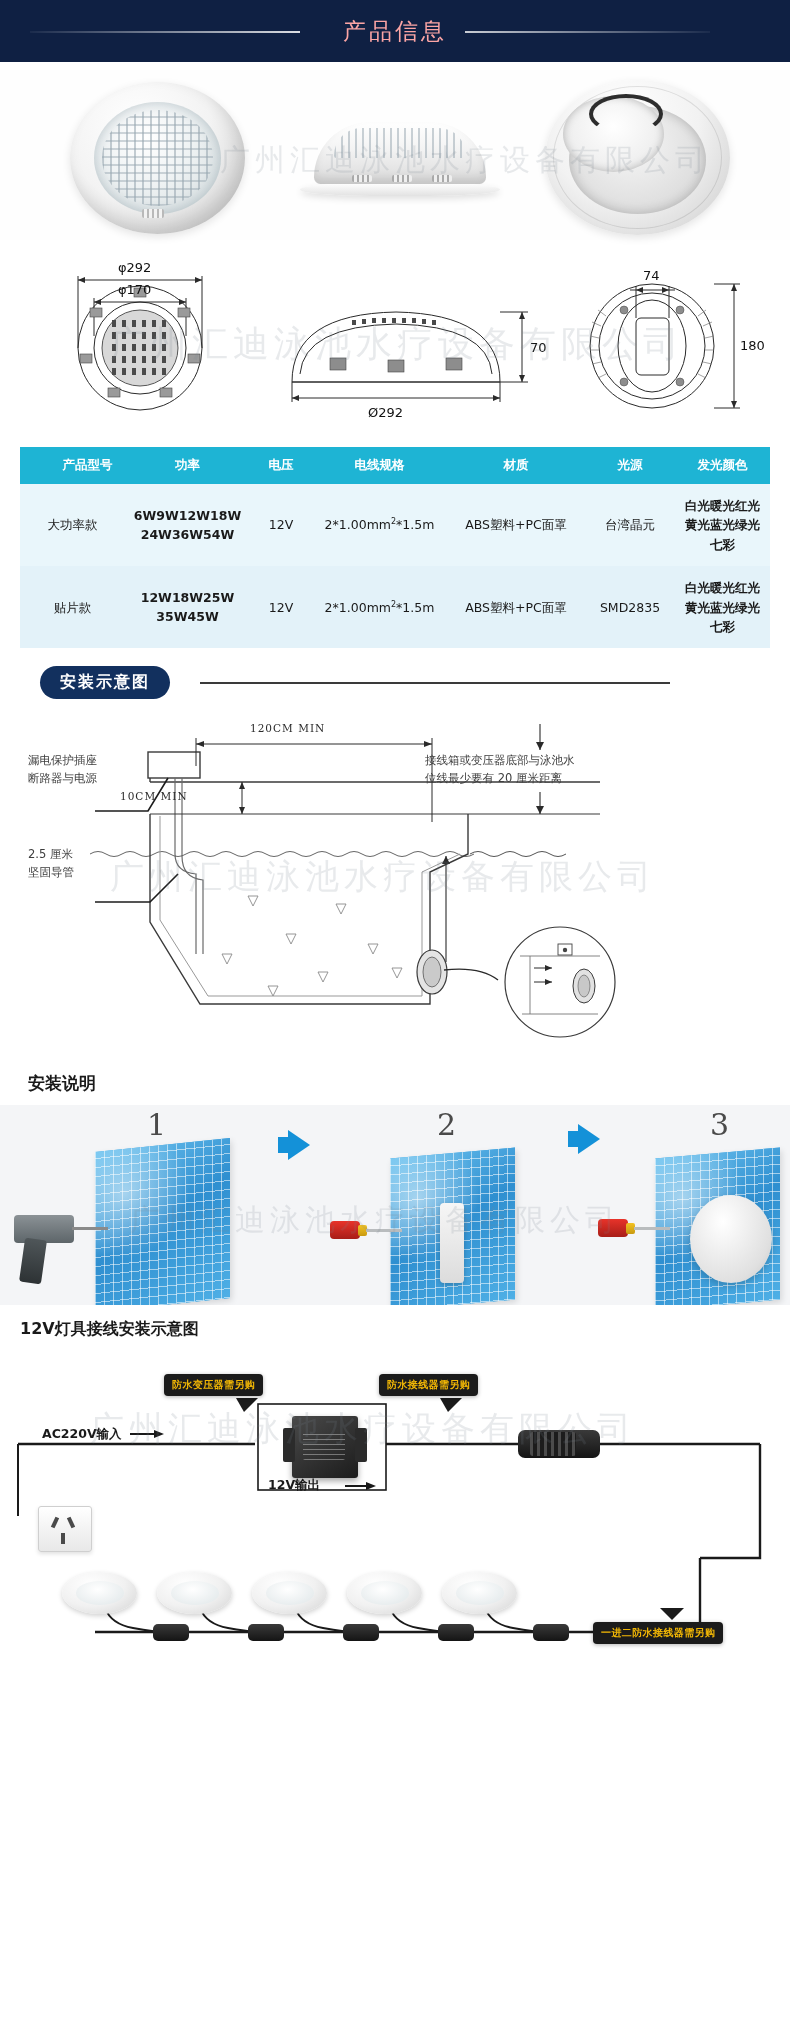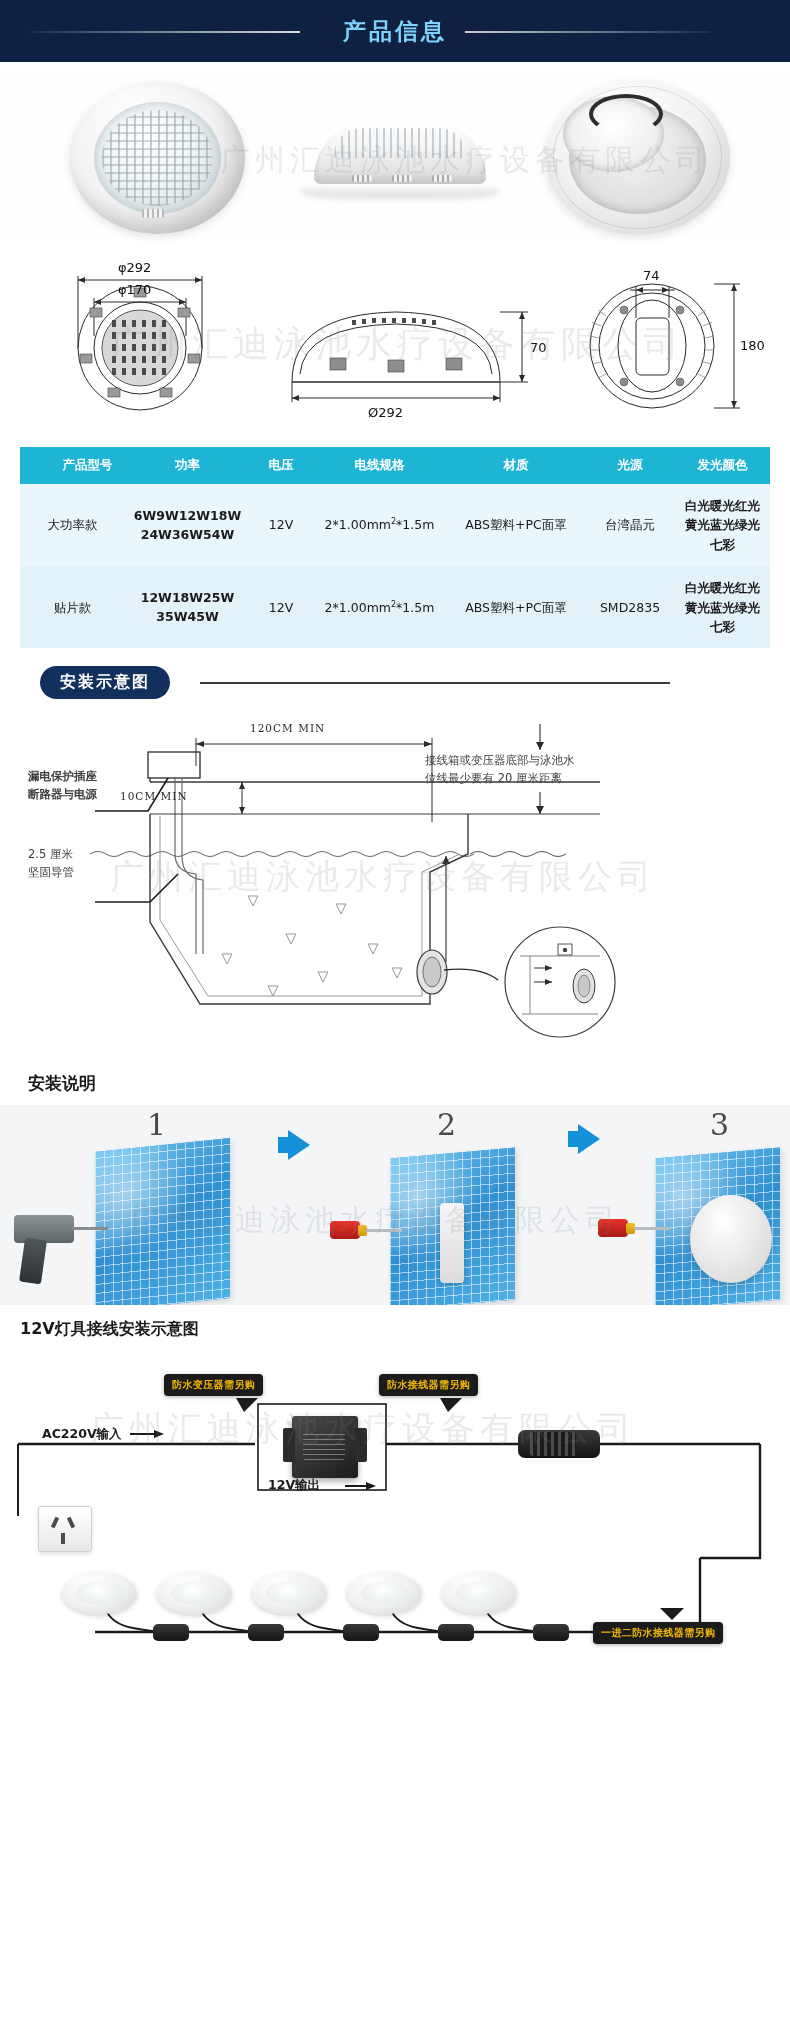--- a/index.html
+++ b/index.html
@@ -29,23 +29,23 @@
     background: linear-gradient(90deg, rgba(255,255,255,0.05), rgba(255,255,255,0.85));
   }
   .banner-line.left { left: 30px; width: 270px; }
   .banner-line.right {
     left: 438px; width: 272px;
     background: linear-gradient(90deg, rgba(255,255,255,0.85), rgba(255,255,255,0.05));
   }
   .banner-title {
     position: relative;
     z-index: 3;
-    color: #7dd3fc;
+    color: #fca5a5;
     font-size: 23px;
-    font-weight: bold;
+    font-weight: normal;
     letter-spacing: 3px;
     padding: 0 18px;
     background: #0f2043;
     font-family: "DejaVu Sans", sans-serif;
   }
 
   
   .photo-row {
     position: relative;
     width: 790px;
@@ -703,21 +703,21 @@
 
     <path d="M446,152 L446,228 L446,258" fill="none" stroke="#2a2a2a" stroke-width="1.1"></path>
     <g fill="#2a2a2a">
         <polygon points="446,152 442,160 450,160"></polygon>
       </g>
 
     <path d="M95,107 L148,107 L168,74" fill="none" stroke="#1c1c1c" stroke-width="1.6"></path>
     <path d="M95,198 L150,198 L178,170" fill="none" stroke="#1c1c1c" stroke-width="1.6"></path>
   </svg>
 
-  <div class="diag-text" style="left:28px; top:64px;font-weight:bold;">
+  <div class="diag-text" style="left:28px; top:48px;">
     <span>漏电保护插座</span><br>
     <span>断路器与电源</span>
   </div>
   <div class="diag-text" style="left:28px; top:142px;">
     <span>2.5 厘米</span><br>
     <span>坚固导管</span>
   </div>
   <div class="diag-text" style="left:425px; top:48px; width:300px;">
     <span>接线箱或变压器底部与泳池水</span><br>
     <span>位线最少要有 20 厘米距离</span>

